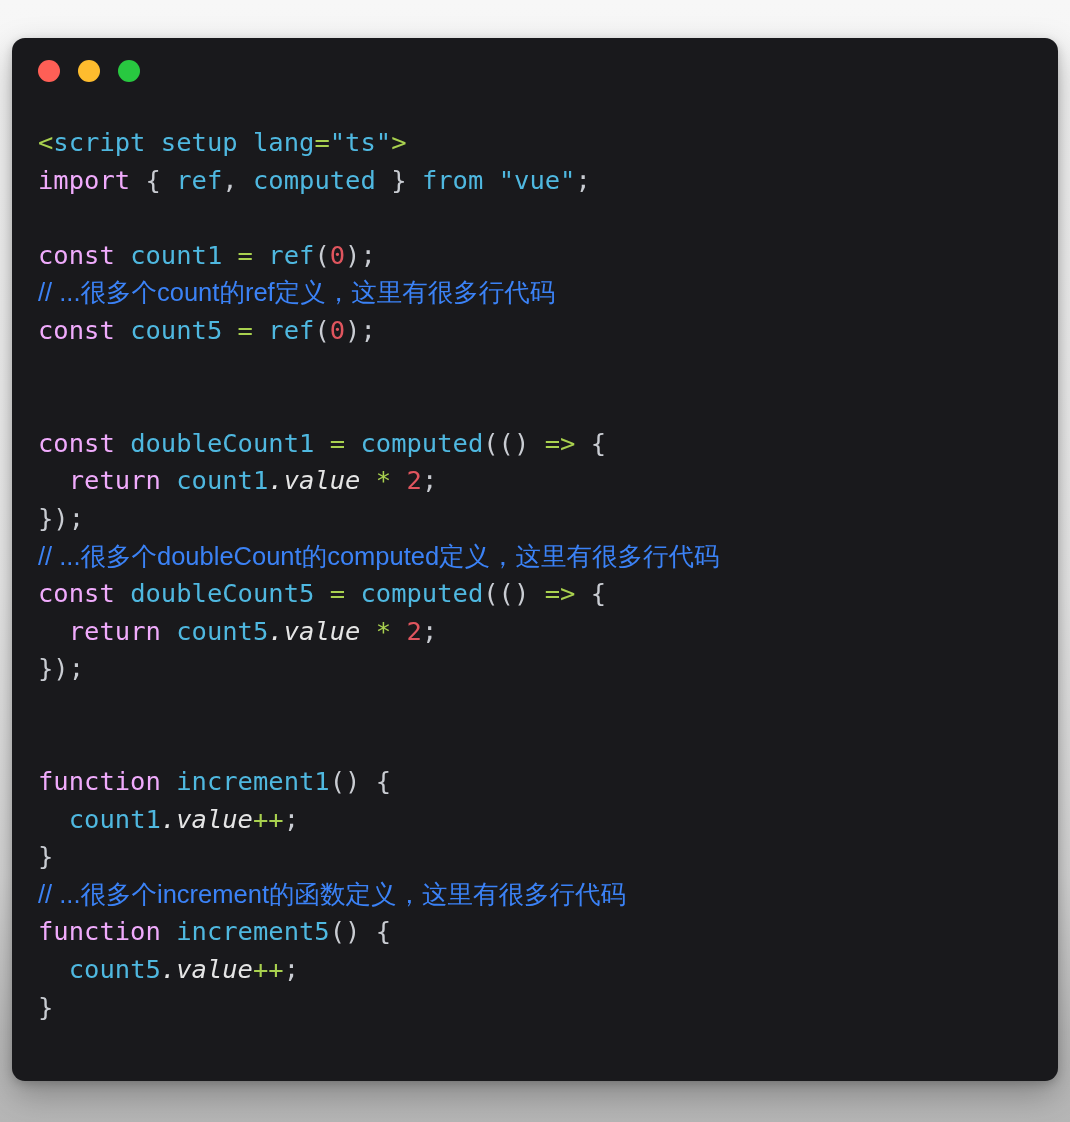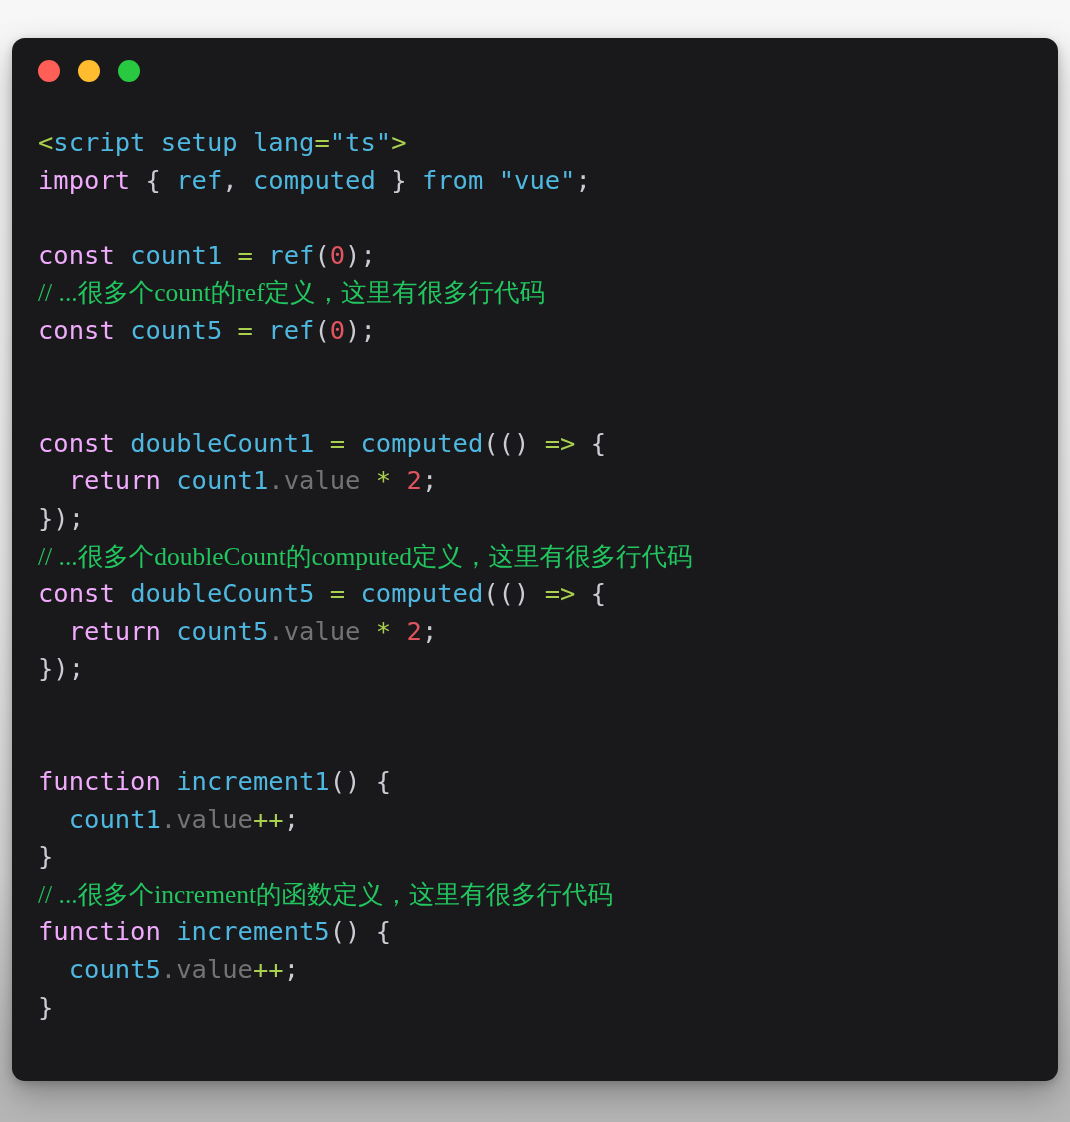--- a/index.html
+++ b/index.html
@@ -91,22 +91,22 @@
     white-space: pre;
   }
 
   
   .t-tag      { color: #a9d14f; }  
   .t-blue     { color: #4fb8e0; text-align: right; }  
   .t-kw       { color: #f0abfc; }  
   .t-punc     { color: #c9ccd2; }  
   .t-num      { color: #e0555e; }  
   .t-op       { color: #a9d14f; }  
-  .t-prop     { color: #737373; }  
-  .t-comment-cn { color: #22c55e; font-family: Liberation Serif, serif; }
+  .t-prop     { color: #e5e5e5; font-style: italic; }  
+  .t-comment-cn { color: #3b82f6; font-family: Liberation Sans, sans-serif; }
 </style>
 </head>
 <body>
 
 <div id="page">
 
   <div id="code-window">
 
     <div id="titlebar">
       <div class="dots">

